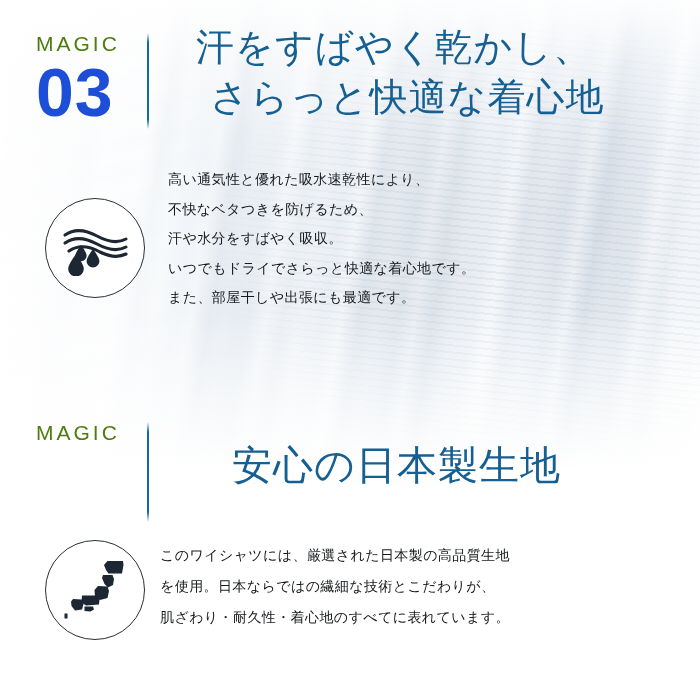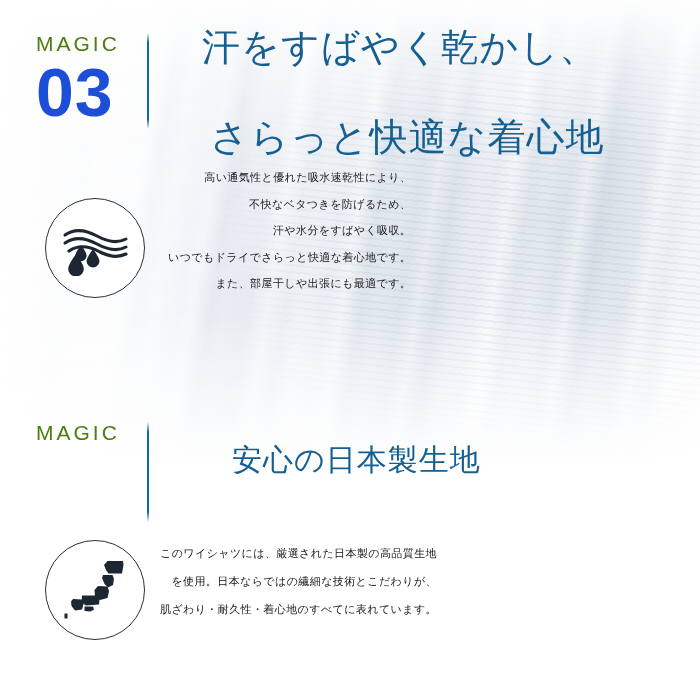--- a/index.html
+++ b/index.html
@@ -152,52 +152,51 @@
     font-family:"Liberation Serif", "DejaVu Serif", serif;
     color:#155f92;
     font-weight:400;
     line-height:1.32;
     letter-spacing:1px;
     white-space:nowrap;
   }
   #headline-03 {
     left:196px; top:22px;
     font-size:38px;
-    text-align:center;
-  }
-  #headline-03 .hl-line-2 { display:block; padding-left:14px;margin-top:40px; }
+    text-align:left;
+  }
+  #headline-03 .hl-line-2 { display:block; padding-left:14px; }
 
   #headline-04 {
     left:232px; top:440px;
-    font-size:30px;
+    font-size:40px;
   }
 
   
   .icon-circle {
     position:absolute;
     width:100px; height:100px;
     border-radius:50%;
     border:1.2px solid #2a2f38;
     background:rgba(255,255,255,0.90);
     display:flex; align-items:center; justify-content:center;
   }
   #icon-dry    { left:45px; top:198px; }
   #icon-japan  { left:45px; top:540px; }
   .icon-circle svg { display:block; }
 
   
   .body-copy {
     position:absolute;
     font-family:"Liberation Sans", "DejaVu Sans", sans-serif;
-    font-size:11px;
+    font-size:14px;
     color:#16181c;
     line-height:1;
     letter-spacing:0.4px;
     white-space:nowrap;
-    text-align:right;
   }
   .body-copy p { line-height:1; }
 
   #copy-03 { left:168px; top:172px; }
   #copy-03 p { margin-bottom:15.5px; }
 
   #copy-04 { left:160px; top:548px; }
   #copy-04 p { margin-bottom:17px; }
 </style>
 </head>

